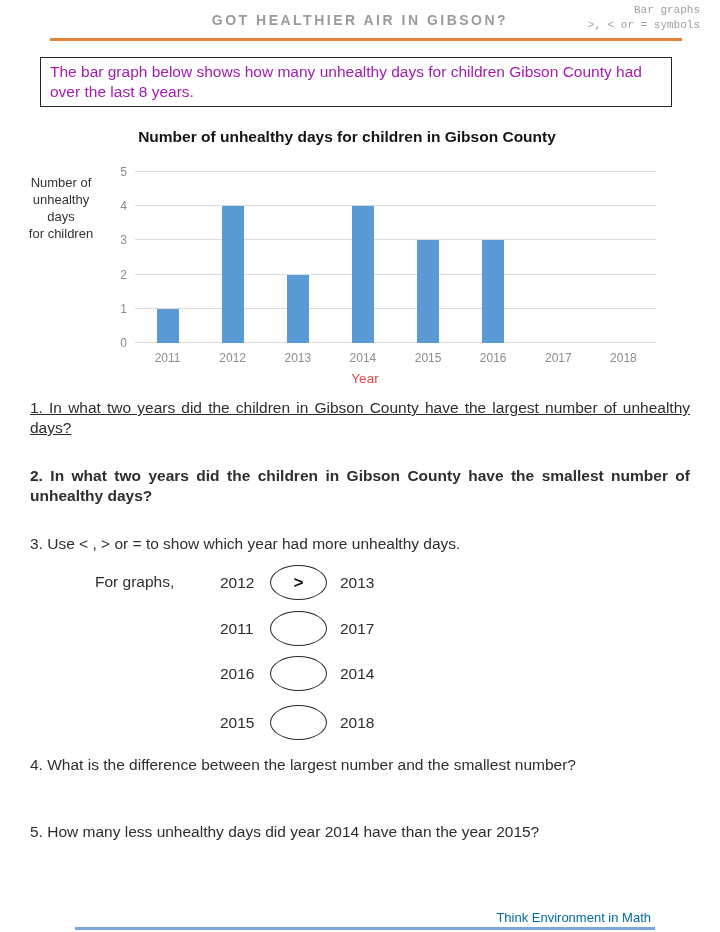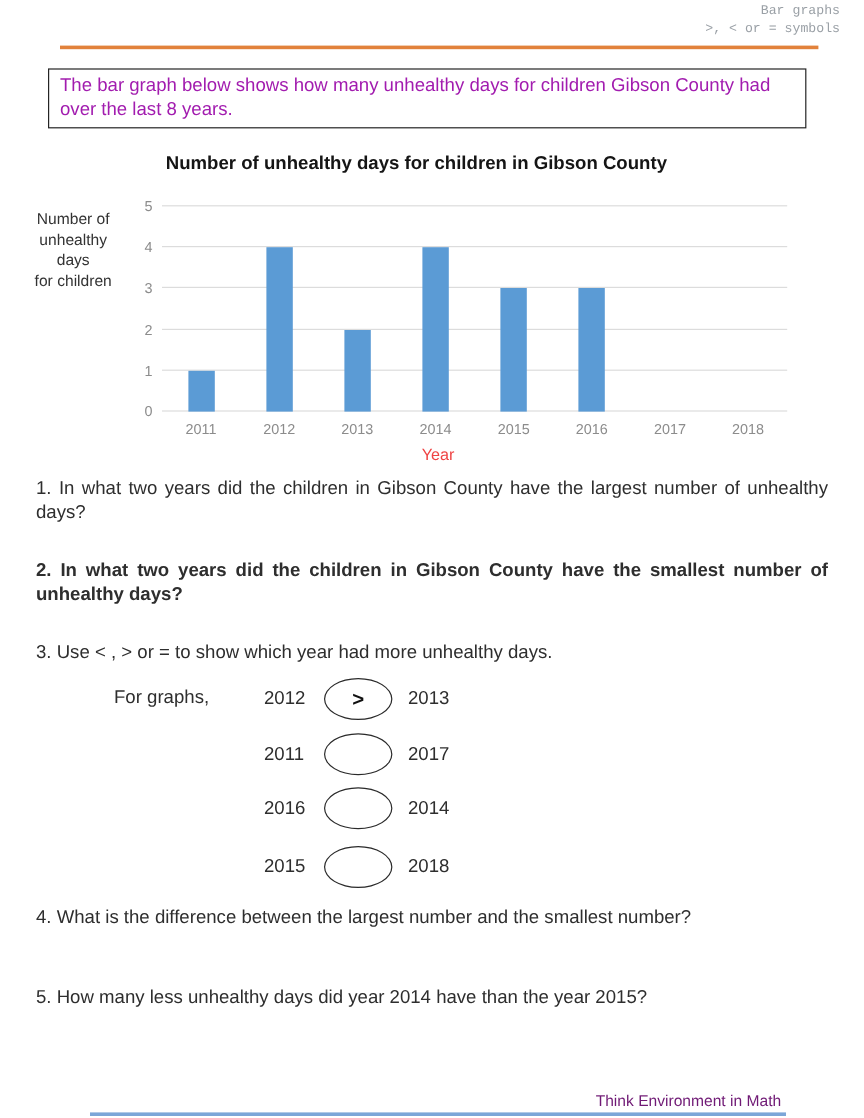--- a/index.html
+++ b/index.html
@@ -62,28 +62,29 @@
   .cmp-year{font-size:15.5px;color:#2e2e2e;}
   .cmp-year.left{width:50px;}
   .cmp-year.right{margin-left:13px;}
   .cmp-oval{
     width:57px;height:35px;box-sizing:border-box;border:1.6px solid #2a2a2a;border-radius:50%;
     display:flex;align-items:center;justify-content:center;
     font-size:17px;font-weight:bold;color:#111;
   }
   
   .footer-copyright{position:absolute;left:75px;top:910px;font-size:13px;color:#b5b5b5;}
-  .footer-tagline{position:absolute;right:69px;top:910px;font-size:13px;color:#701a75;margin-left:21px;}
+  .footer-tagline{position:absolute;right:69px;top:910px;font-size:13px;color:#0369a1;margin-left:21px;}
   .bottom-rule{position:absolute;top:927px;left:75px;width:580px;height:3px;background:#7CA6D8;}
 </style>
 </head>
 <body>
 
 <div class="page">
 
+  <div class="header-title">GOT HEALTHIER AIR IN GIBSON?</div>
   <div class="header-topic">
     <div>Bar graphs</div>
     <div>&gt;, &lt; or = symbols</div>
   </div>
   <div class="orange-rule"></div>
 
   <div class="intro-box">The bar graph below shows how many unhealthy days for children Gibson County had over the last 8 years.</div>
 
   <div class="chart-title">Number of unhealthy days for children in Gibson County</div>
   <div class="y-axis-title">
@@ -119,21 +120,21 @@
       <div class="xtick">2012</div>
       <div class="xtick">2013</div>
       <div class="xtick">2014</div>
       <div class="xtick">2015</div>
       <div class="xtick">2016</div>
       <div class="xtick">2017</div>
       <div class="xtick">2018</div>
     </div>
   <div class="x-axis-title">Year</div>
 
-  <div class="question q-justify" style="top:398px;">1. In what two years did the children in Gibson County have the largest number of unhealthy days?</div>
+  <div class="question q-justify" style="top:398px;text-decoration:underline;">1. In what two years did the children in Gibson County have the largest number of unhealthy days?</div>
   <div class="question q-justify" style="top:466px;font-weight:bold;">2. In what two years did the children in Gibson County have the smallest number of unhealthy days?</div>
   <div class="question" style="top:534px;">3. Use &lt; , &gt; or = to show which year had more unhealthy days.</div>
 
   <div class="example-label">For graphs,</div>
 
   <div class="cmp-row" style="top:564px;">
     <span class="cmp-year left">2012</span>
     <span class="cmp-oval">&gt;</span>
     <span class="cmp-year right">2013</span>
   </div>

